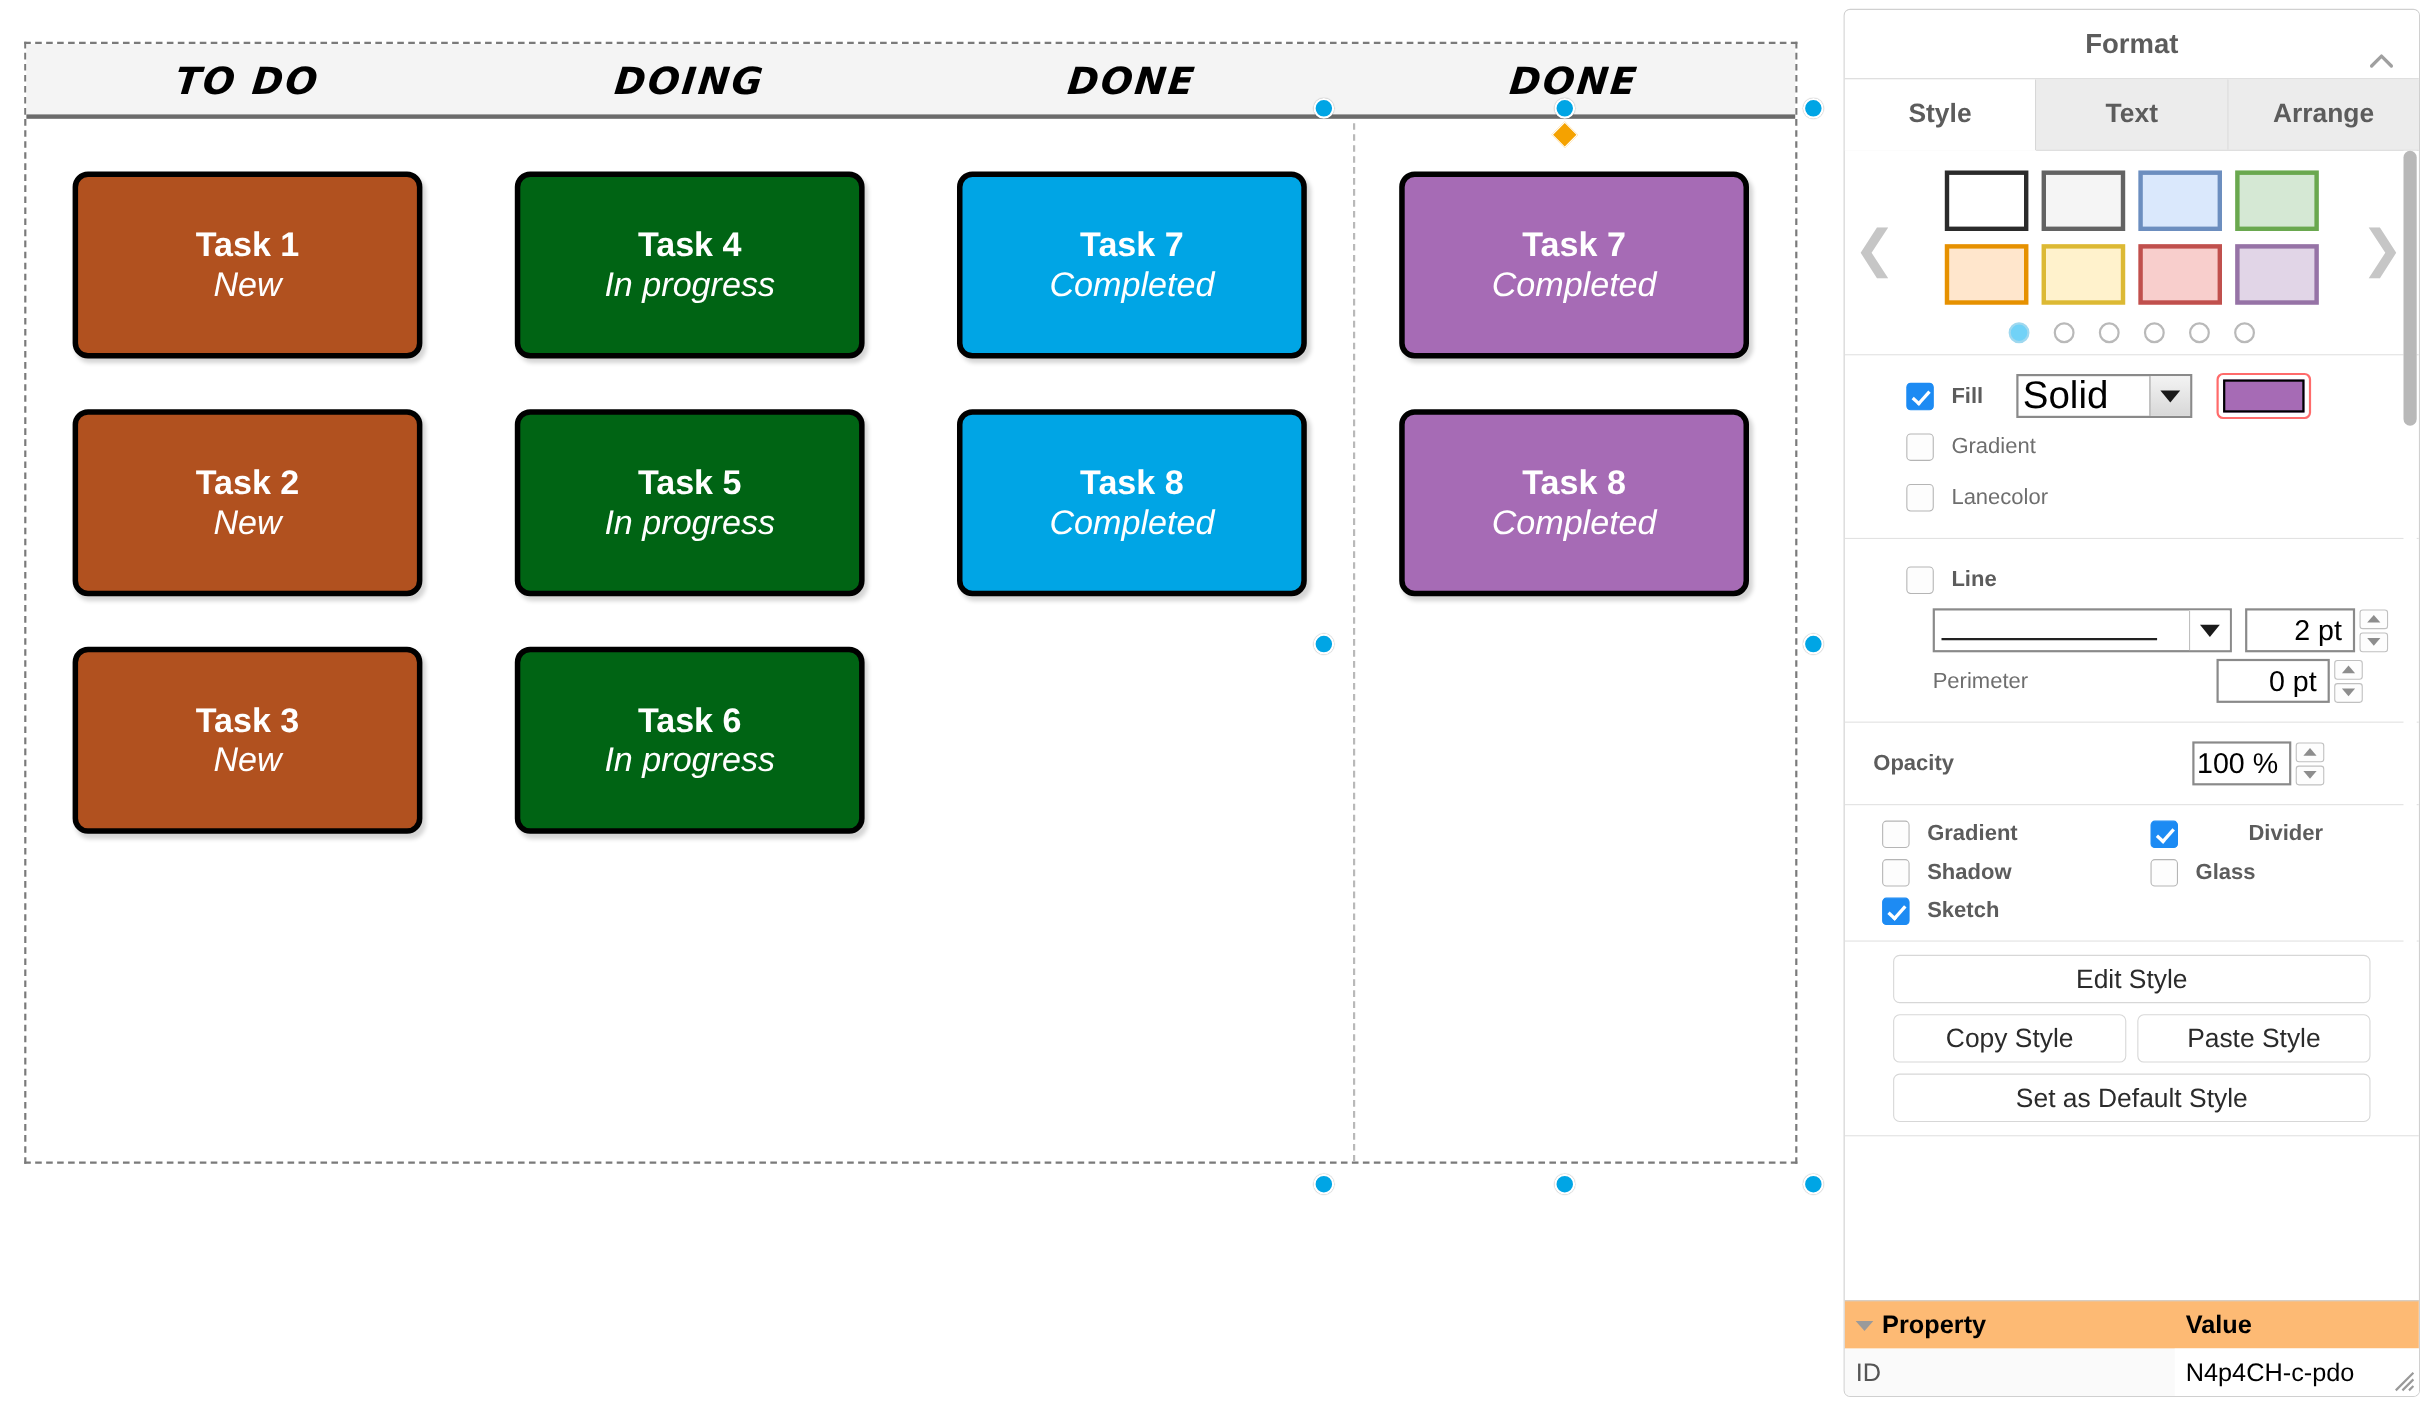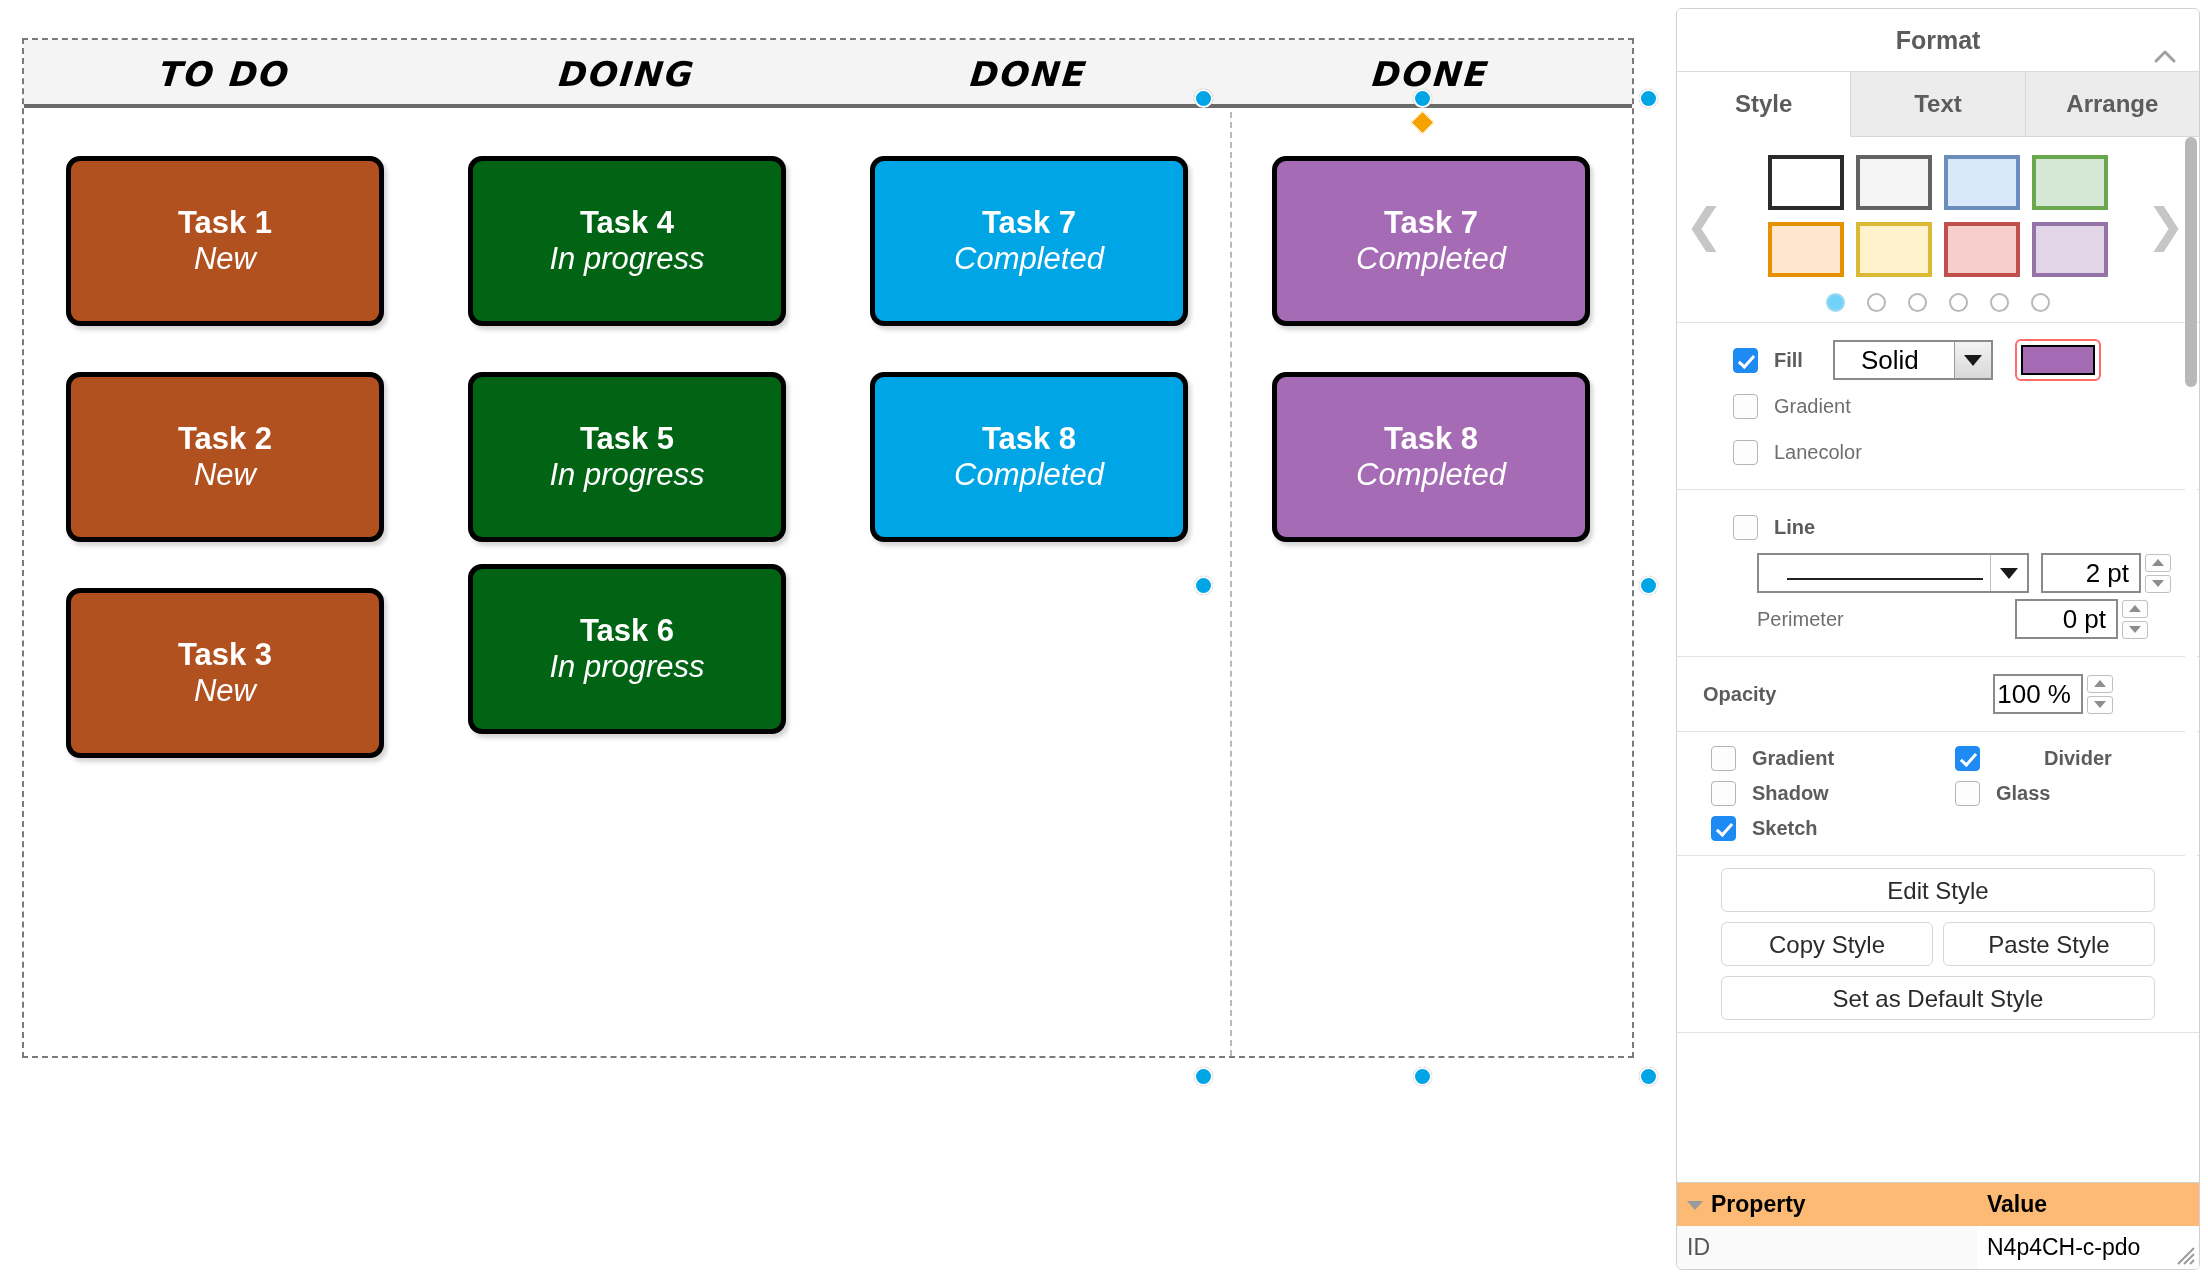--- a/index.html
+++ b/index.html
@@ -126,21 +126,21 @@
     content:"";position:absolute;left:8px;top:3px;width:6px;height:13px;
     border:solid #fff;border-width:0 3px 3px 0;transform:rotate(42deg);
   }
   .lbl{margin-left:16px;font-weight:bold;font-size:20px;color:#5c5c5c;}
   .lbl.norm{font-weight:normal;color:#6e6e6e;}
 
   .selbox{
     height:40px;border:2px solid #8a8a8a;background:#fff;
     display:flex;align-items:center;box-sizing:border-box;
   }
-  .selbox .txt{flex:1;padding-left:26px;font-size:26px;color:#000;font-family:"Liberation Sans",sans-serif;}
+  .selbox .txt{flex:1;padding-left:4px;font-size:35px;color:#000;font-family:"Liberation Sans",sans-serif;}
   .selbox .caret{
     width:36px;height:100%;background:linear-gradient(#f3f3f3,#d8d8d8);
     border-left:1px solid #9a9a9a;display:flex;align-items:center;justify-content:center;
   }
   .caret i{
     width:0;height:0;border-left:9px solid transparent;border-right:9px solid transparent;
     border-top:11px solid #1a1a1a;display:block;
   }
   .colorbtn{
     width:86px;height:42px;border:2px solid #ff6b6b;border-radius:6px;
@@ -219,21 +219,21 @@
             <div class="t2">New</div>
           </div>
           <div class="card" style="background: rgb(0, 100, 20); width: 318px; height: 170px; left: 444px; top: 116px;">
             <div class="t1">Task 4</div>
             <div class="t2">In progress</div>
           </div>
           <div class="card" style="background: rgb(0, 100, 20); width: 318px; height: 170px; left: 444px; top: 332px;">
             <div class="t1">Task 5</div>
             <div class="t2">In progress</div>
           </div>
-          <div class="card" style="background: rgb(0, 100, 20); width: 318px; height: 170px; left: 444px; top: 524px; text-align: right;">
+          <div class="card" style="background: rgb(0, 100, 20); width: 318px; height: 170px; left: 444px; top: 548px; text-align: right;">
             <div class="t1">Task 6</div>
             <div class="t2">In progress</div>
           </div>
           <div class="card" style="background: rgb(0, 165, 229); width: 318px; height: 170px; left: 846px; top: 116px;">
             <div class="t1">Task 7</div>
             <div class="t2">Completed</div>
           </div>
           <div class="card" style="background: rgb(0, 165, 229); width: 318px; height: 170px; left: 846px; top: 332px;">
             <div class="t1">Task 8</div>
             <div class="t2">Completed</div>

